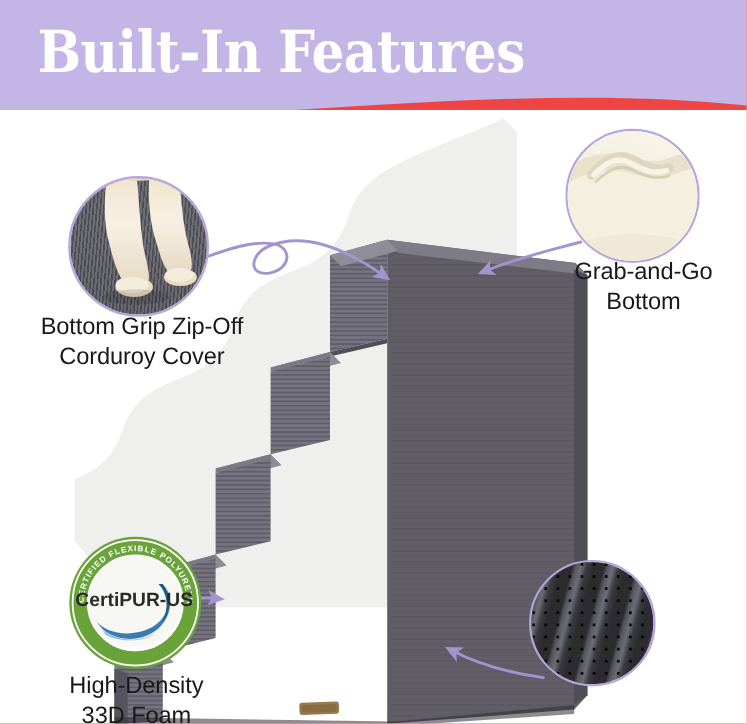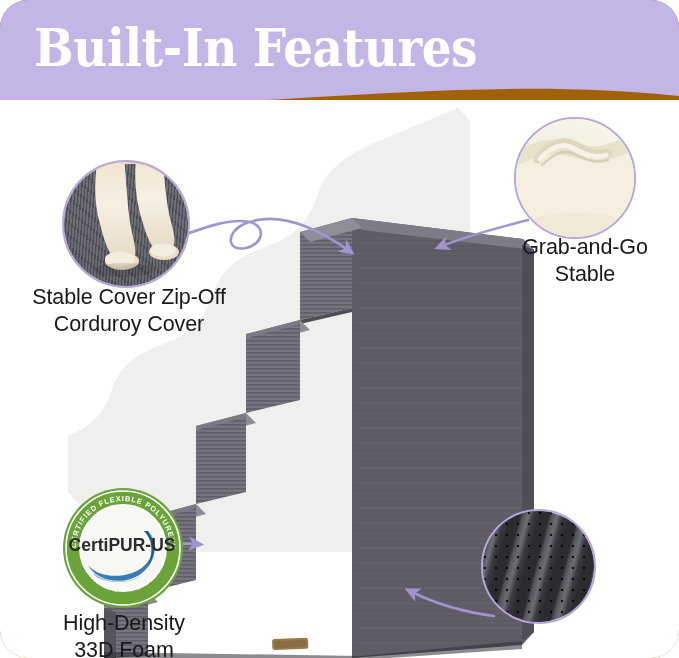--- a/index.html
+++ b/index.html
@@ -5,23 +5,22 @@
   html, body {
     margin: 0;
     padding: 0;
     background: #ffffff;
   }
   #page {
     position: relative;
     width: 679px;
     height: 658px;
     overflow: hidden;
-    background: #a16207;
+    background: #ef4444;
     font-family: "Liberation Sans", sans-serif;
-    border-radius: 28px;
   }
 
   
   .header-band {
     position: absolute;
     left: 0; top: 0;
     width: 679px;
     height: 120px;
     overflow: hidden;
   }
@@ -438,23 +437,23 @@
       </text>
       <text font-family="'Liberation Sans', sans-serif" font-size="6.6" font-weight="bold" fill="#ffffff" letter-spacing="1">
         <textPath href="#ringBot" startOffset="50%" text-anchor="middle">WWW.CERTIPUR.US</textPath>
       </text>
 
       <text x="60" y="64" text-anchor="middle" font-family="'Liberation Sans', sans-serif" font-size="17.5" font-weight="bold" fill="#2b2b2b">CertiPUR-US</text>
       <text x="108" y="56" font-family="'Liberation Sans', sans-serif" font-size="6" fill="#2b2b2b">®</text>
     </svg>
   </div>
 
-  <div class="label center" style="left:10px; top:284px; width:238px;">Stable Cover Zip-Off
+  <div class="label center" style="left:10px; top:284px; width:238px;">Bottom Grip Zip-Off
 Corduroy Cover</div>
 
   <div class="label center" style="left:494px; top:234px; width:182px;">Grab-and-Go
-Stable</div>
+Bottom</div>
 
   <div class="label center" style="left:28px; top:610px; width:192px;">High-Density
 33D Foam</div>
 
 
 </div>
 
 </body></html>

